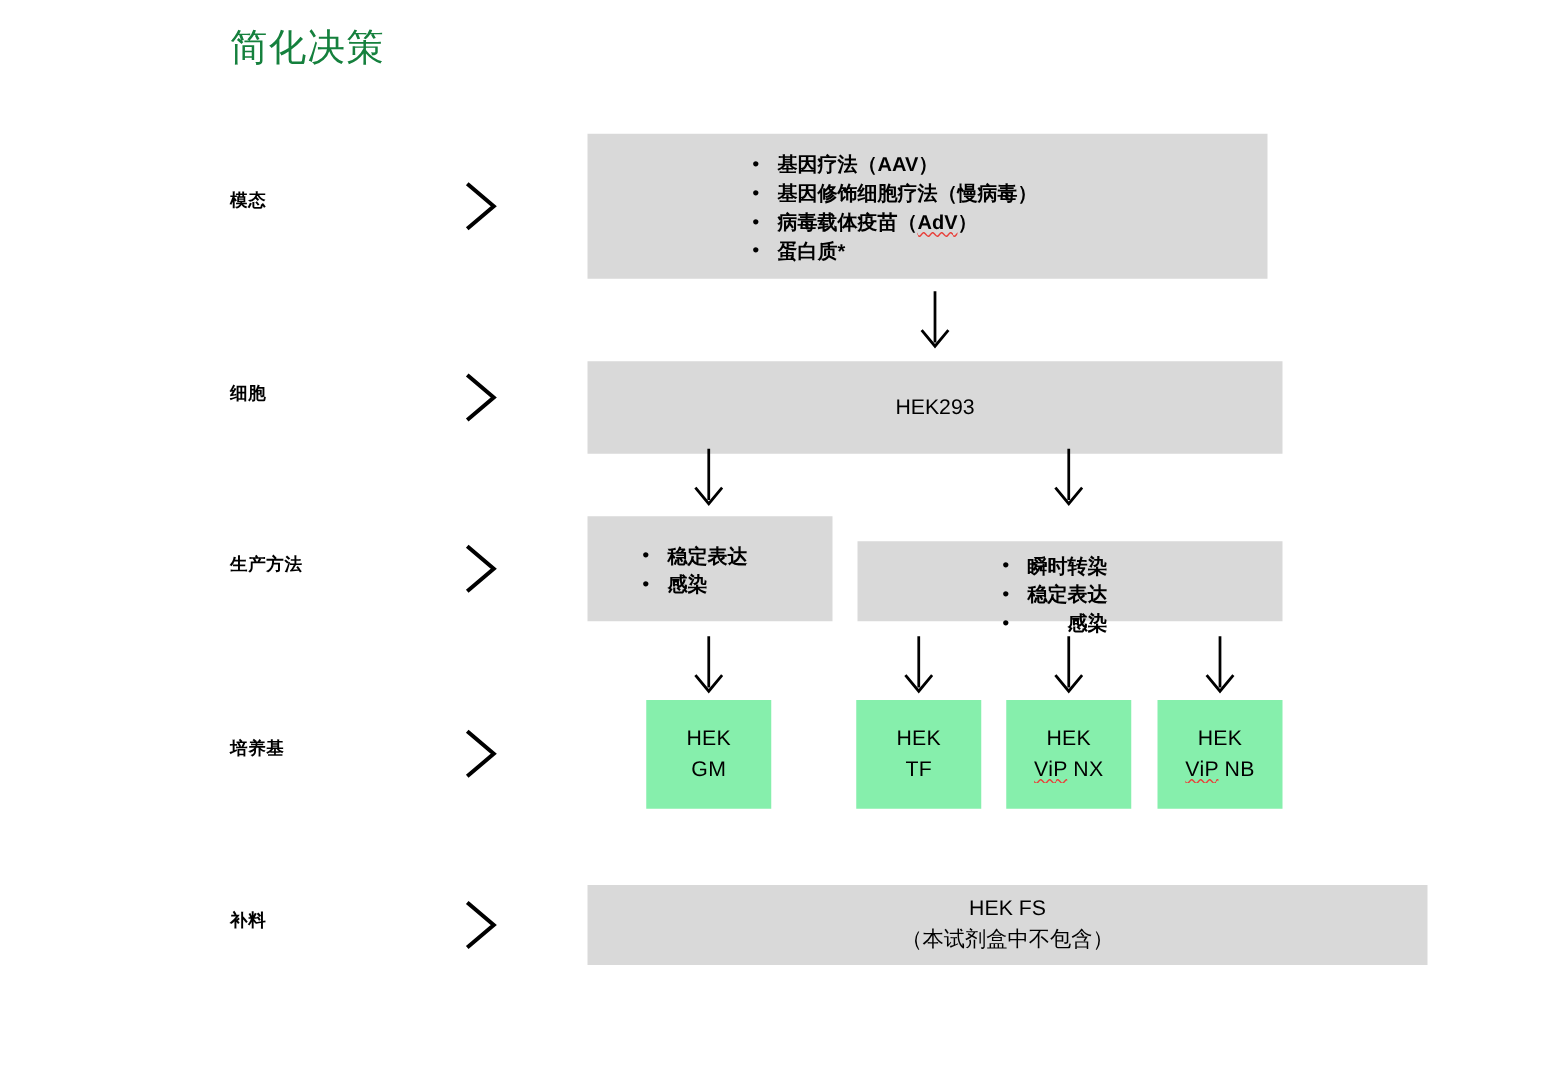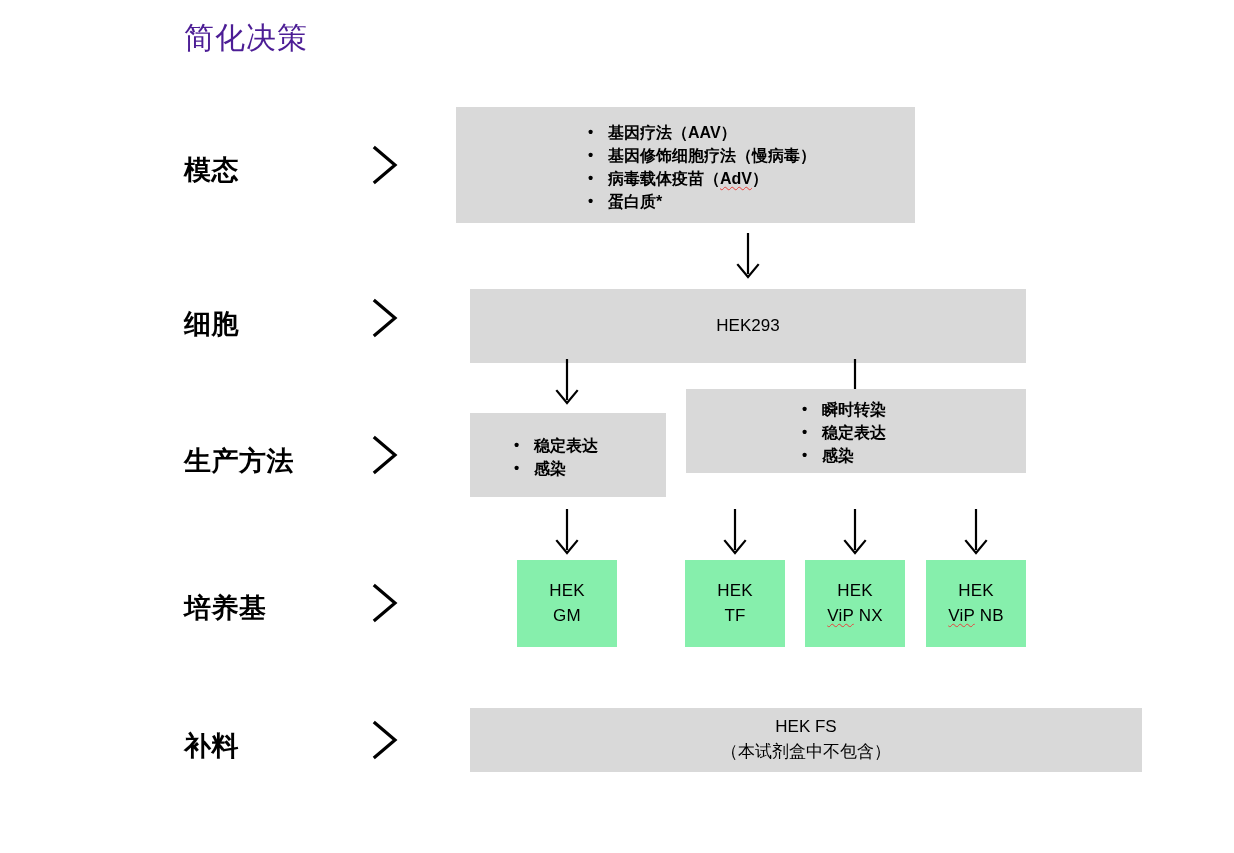--- a/index.html
+++ b/index.html
@@ -20,28 +20,28 @@
   }
 
   
   .page-title {
     position: absolute;
     left: 184px;
     top: 18px;
     font-size: 30px;
     font-weight: 400;
     letter-spacing: 1px;
-    color: #4c1d95;
+    color: #15803d;
     white-space: nowrap;
   }
 
   
   .row-label {
     position: absolute;
-    font-size: 27px;
+    font-size: 14px;
     font-weight: bold;
     color: #000;
     white-space: nowrap;
     letter-spacing: 0.5px;
   }
   .chevron {
     position: absolute;
     width: 34px;
     height: 46px;
   }
@@ -161,21 +161,21 @@
       </svg>
   </div>
 
   <div class="row-label" style="left:184px; top:728px;text-align:right;">补料</div>
   <div class="chevron" style="left:368px; top:717px;">
     <svg width="34" height="46" viewBox="0 0 34 46">
         <polyline points="7,6 27,23 7,40" fill="none" stroke="#000" stroke-width="3.2" stroke-linecap="square" stroke-linejoin="miter"></polyline>
       </svg>
   </div>
 
-  <div class="box" style="left:456px; top:107px; width:459px; height:116px;">
+  <div class="box" style="left:470px; top:107px; width:544px; height:116px;">
     <ul class="bullets" style="left:130px; top:14px;">
       <li>基因疗法（AAV）</li>
       <li>基因修饰细胞疗法（慢病毒）</li>
       <li><span>病毒载体疫苗（</span><span class="spell">AdV</span><span>）</span></li>
       <li>蛋白质*</li>
     </ul>
   </div>
 
   <div class="arrow" style="left:734px; top:232px; height:48px;">
     <svg width="28" height="48" viewBox="0 0 28 48">
@@ -203,21 +203,21 @@
       </svg>
   </div>
 
   <div class="box" style="left:470px; top:413px; width:196px; height:84px;">
     <ul class="bullets" style="left:42px; top:21px;">
       <li>稳定表达</li>
       <li>感染</li>
     </ul>
   </div>
 
-  <div class="box" style="left:686px; top:389px; width:340px; height:84px;">
+  <div class="box" style="left:686px; top:433px; width:340px; height:64px;text-align:right;">
     <ul class="bullets" style="left:114px; top:9px;">
       <li>瞬时转染</li>
       <li>稳定表达</li>
       <li>感染</li>
     </ul>
   </div>
 
   <div class="arrow" style="left:553px; top:508px; height:48px;">
     <svg width="28" height="48" viewBox="0 0 28 48">
         <line x1="14" y1="1" x2="14" y2="42" stroke="#000" stroke-width="2.2"></line>

